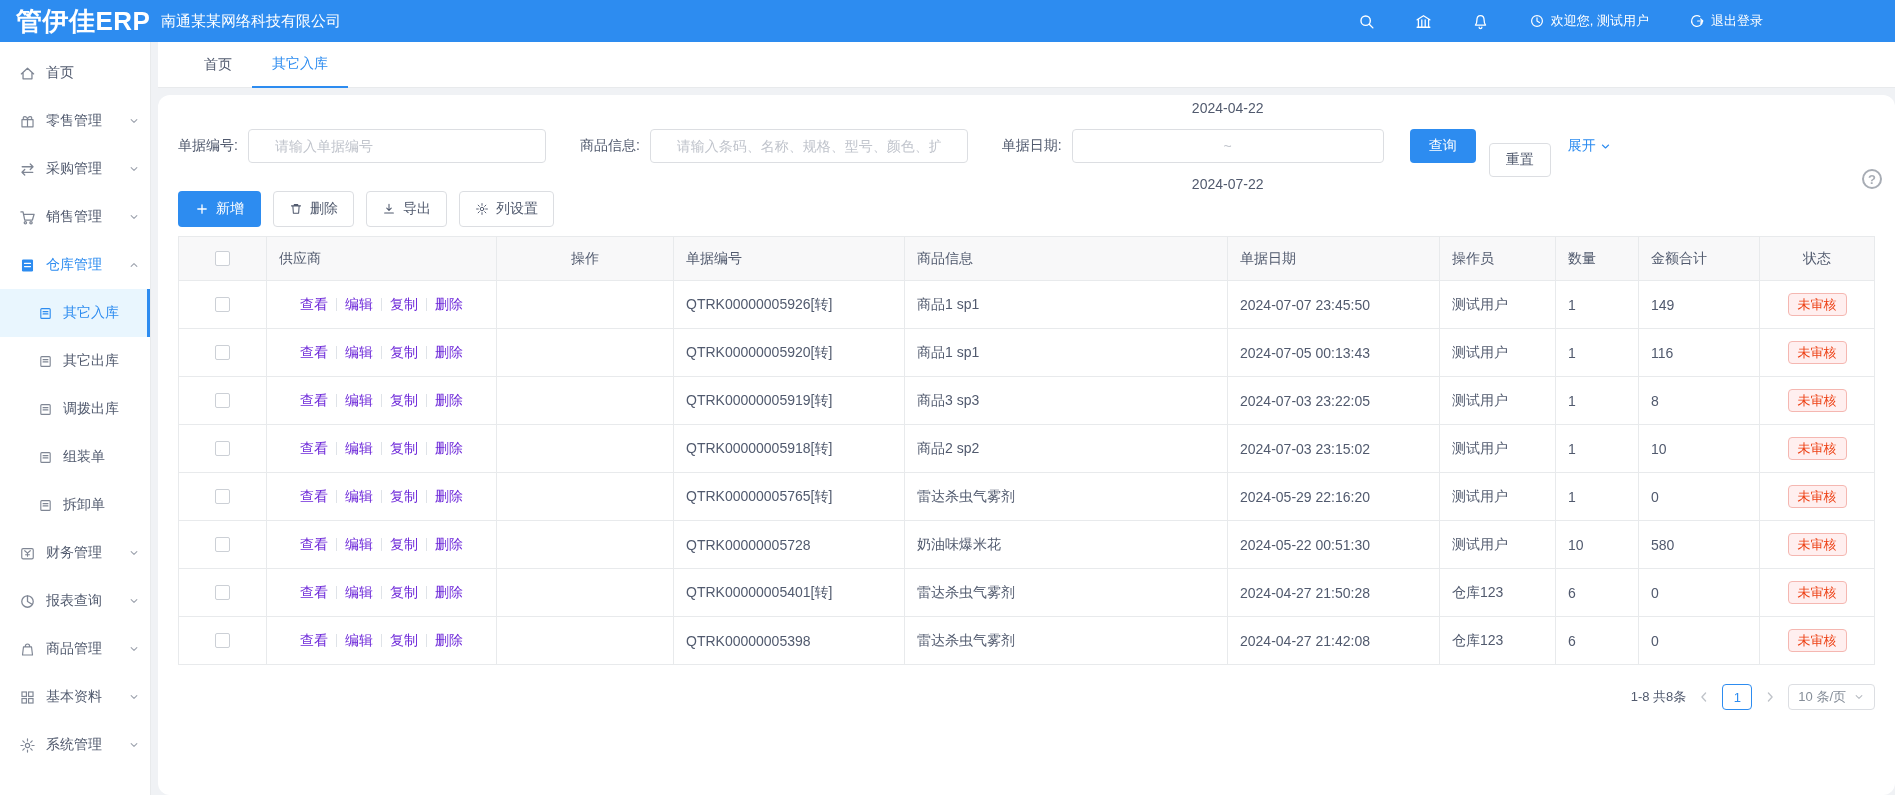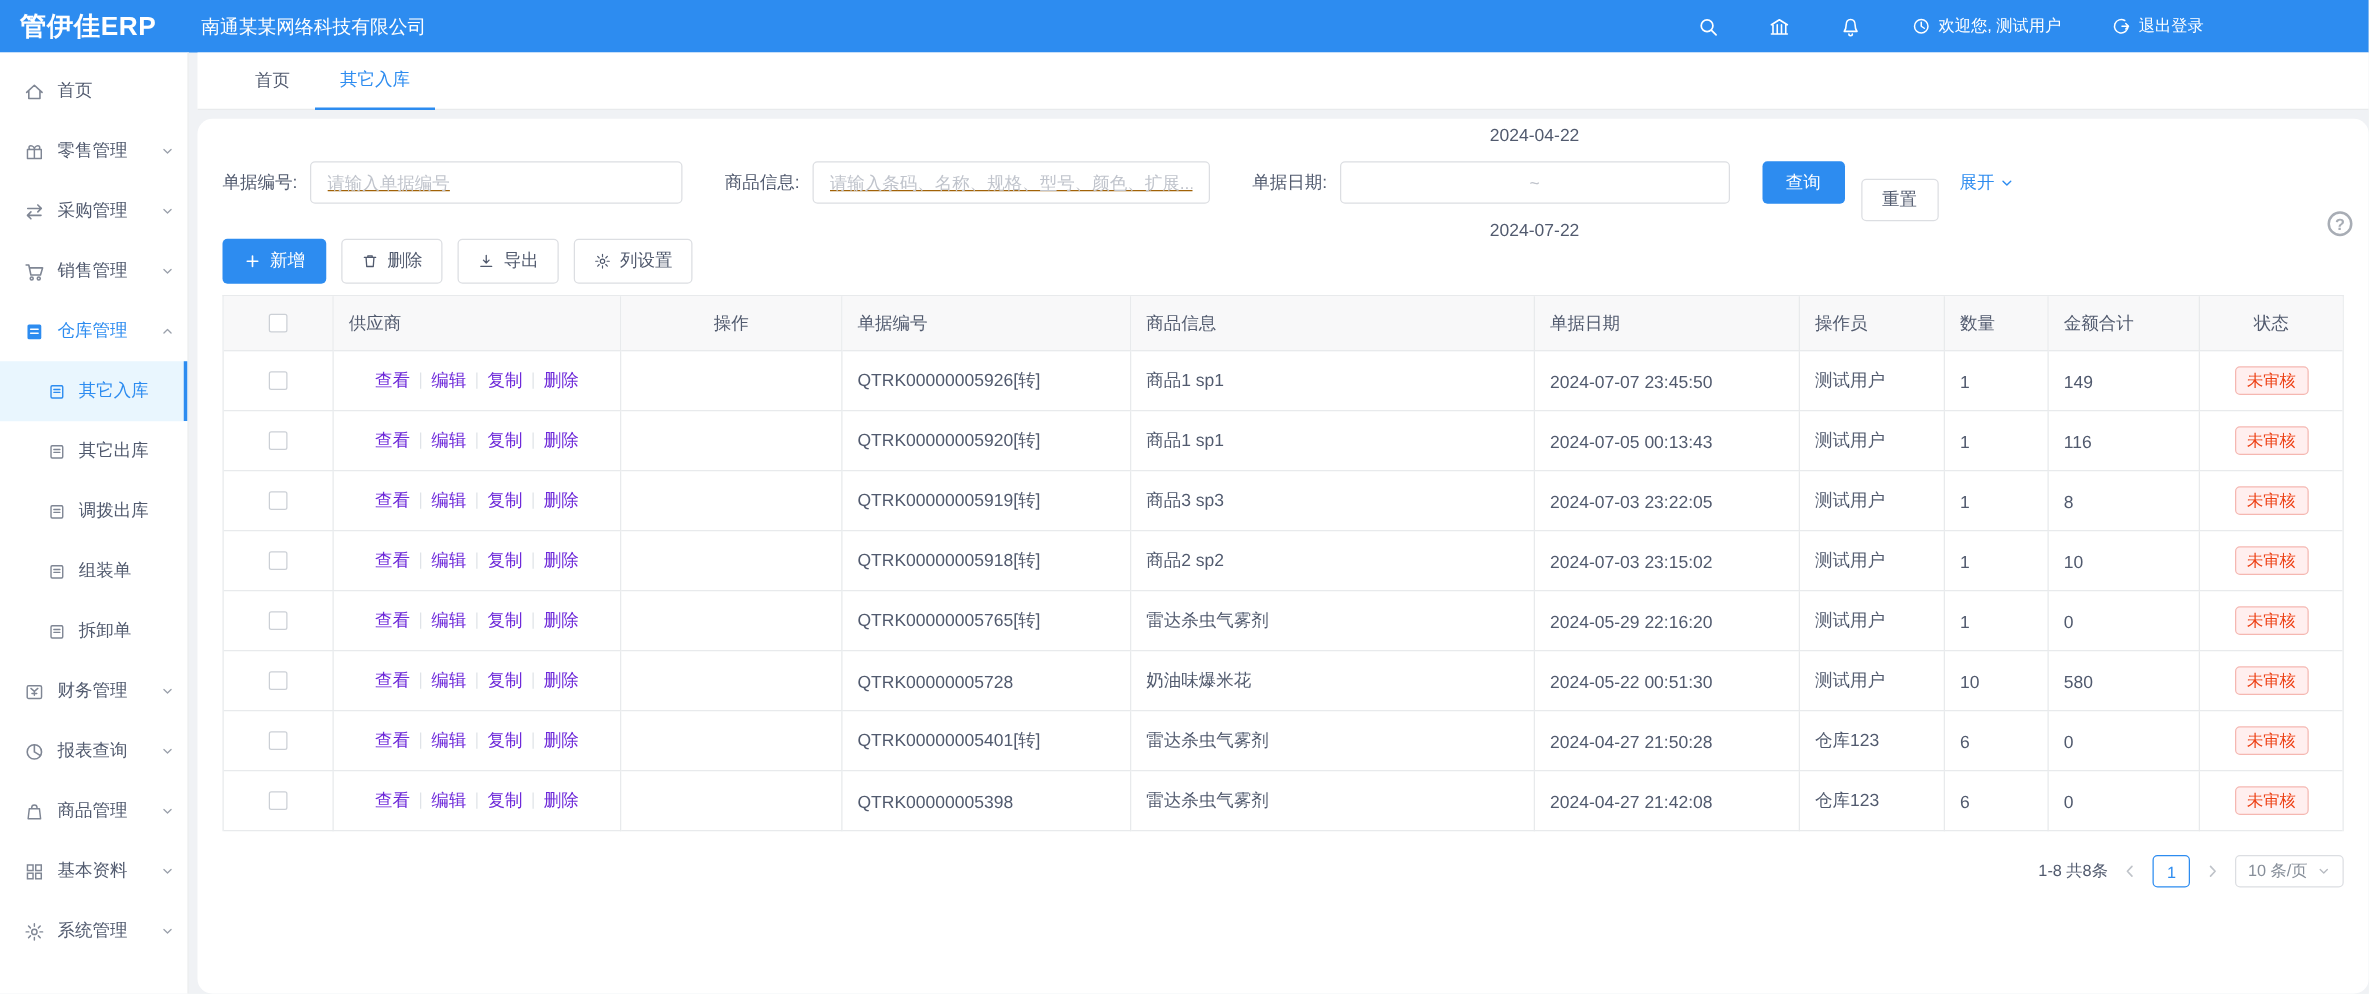--- a/index.html
+++ b/index.html
@@ -1,21 +1,21 @@
 <!DOCTYPE html>
 <html><head>
 <meta charset="utf-8">
 <style>
   * { margin:0; padding:0; box-sizing:border-box; }
   html,body { width:1895px; height:795px; overflow:hidden;
     font-family:"Liberation Sans","DejaVu Sans",sans-serif; background:#f0f2f5; color:#515a6e; }
 
   
   .topbar { height:42px; background:#2d8cf0; display:flex; align-items:center; color:#fff; }
-  .logo { width:151px; padding-left:16px; font-size:21px; font-weight:bold; letter-spacing:.5px; flex-shrink:0; }
+  .logo { width:151px; padding-left:16px; font-size:26px; font-weight:bold; letter-spacing:.5px; flex-shrink:0; }
   .company { font-size:15px; font-weight:500; margin-left:10px; }
   .top-right { margin-left:auto; display:flex; align-items:flex-end; gap:40px; padding-right:132px; font-size:13px; }
   .top-ic { display:flex; align-items:center; gap:6px; cursor:pointer; }
   .top-ic svg { display:block; }
 
   
   .shell { display:flex; height:753px; }
   .sidebar { width:151px; background:#fff; flex-shrink:0; padding-top:7px; border-right:1px solid #e8eaec; overflow:hidden; }
   .side-item { height:48px; display:flex; align-items:center; padding:0 10px 0 19px; font-size:14px; color:#515a6e; cursor:pointer; }
   .si-icon { width:17px; height:17px; margin-right:10px; color:#7f8694; display:flex; align-items:center; flex-shrink:0; }
@@ -32,22 +32,22 @@
   .main { flex:1; display:flex; flex-direction:column; margin-left:7px; min-width:0; }
   .tabbar { height:46px; background:#fff; display:flex; align-items:flex-end; padding-left:26px; border-bottom:1px solid #e8eaec; flex-shrink:0; }
   .tab { font-size:14px; color:#515a6e; padding:0 20px 13px; cursor:pointer; }
   .tab--active { color:#2d8cf0; border-bottom:2px solid #2d8cf0; margin-bottom:-1px; }
 
   .card { background:#fff; margin-top:7px; flex:1; position:relative; padding:0 20px; overflow:hidden;border-radius:12px; }
 
   
   .filters { display:flex; align-items:center; margin-top:20px; font-size:14px; }
   .f-label { margin-right:10px; white-space:nowrap; }
-  .f-input { height:34px; border:1px solid #dcdee2; border-radius:4px; padding:0 13px; font-size:14px;
-    color:#a16207; outline:none; font-family:inherit;text-decoration:underline; }
+  .f-input { height:34px; border:1px solid #dcdee2; border-radius:4px; padding:0 26px; font-size:14px;
+    color:#a16207; outline:none; font-family:inherit; }
   .f-input::placeholder { color:#c0c4cc; }
   .w-docno { width:298px; margin-right:34px; }
   .w-prod  { width:318px; margin-right:34px; }
   .datebox { width:312px; height:34px; border:1px solid #dcdee2; border-radius:4px; display:flex;
     align-items:center; justify-content:center; gap:22px; font-size:14px; color:#515a6e;flex-direction:column; }
   .btn { height:34px; border-radius:4px; font-size:14px; font-family:inherit; cursor:pointer; }
   .btn-primary { background:#2d8cf0; color:#fff; border:none; padding:0 19px; margin-left:26px; }
   .btn-plain { background:#fff; color:#515a6e; border:1px solid #dcdee2; padding:0 16px; margin-left:13px;margin-top:28px; }
   .expand-link { color:#2d8cf0; margin-left:17px; display:flex; align-items:center; gap:3px; cursor:pointer; }
 

